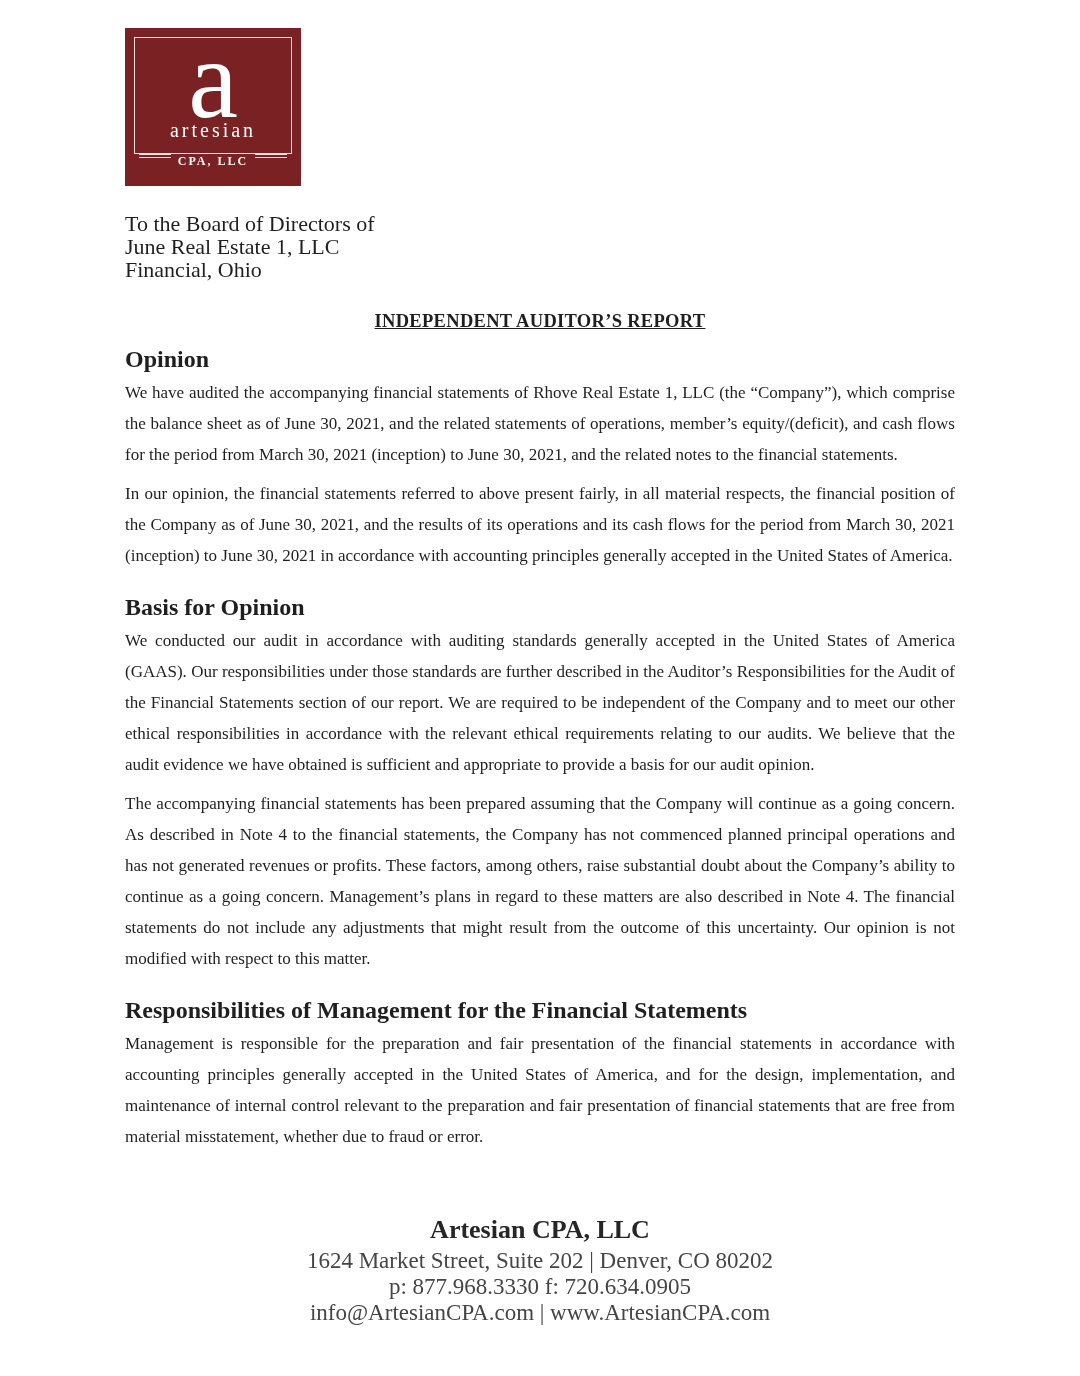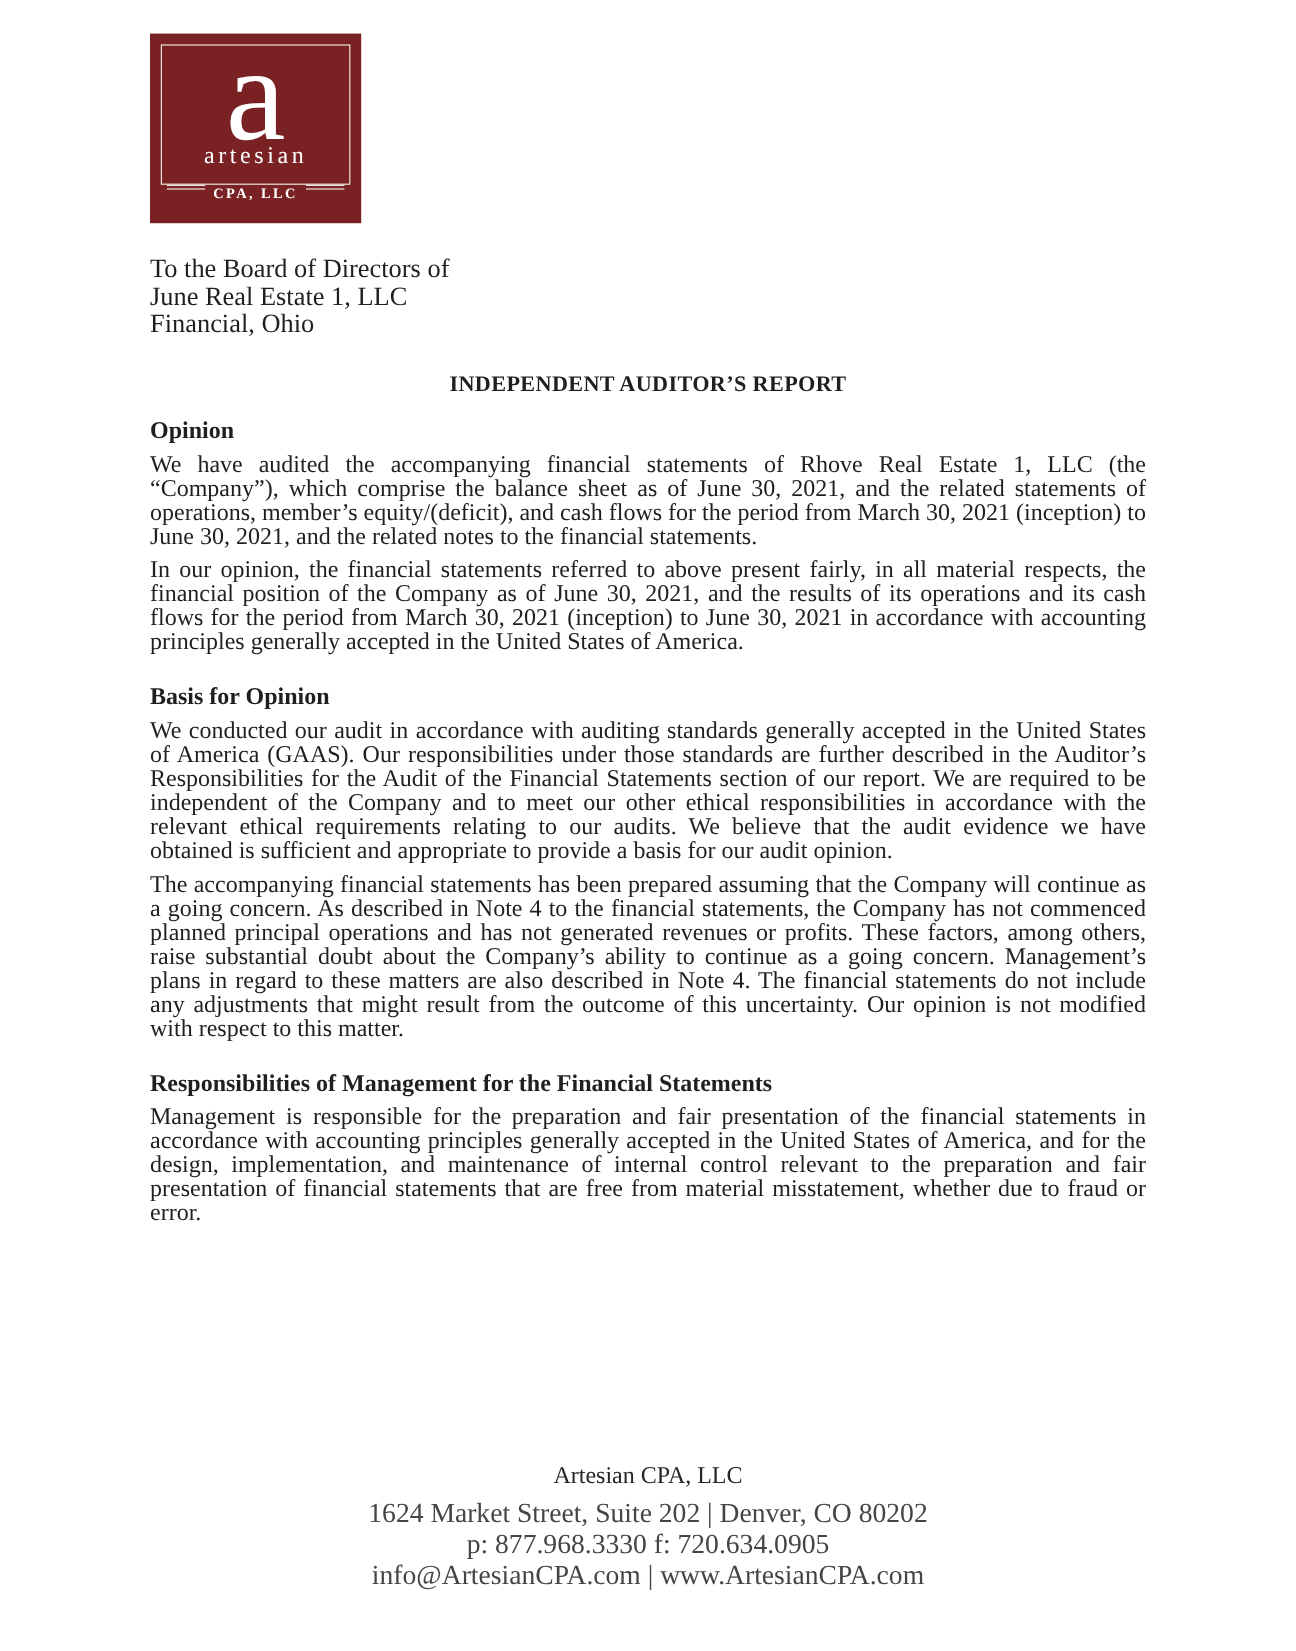--- a/index.html
+++ b/index.html
@@ -75,46 +75,47 @@
     font-size: 22px;
     line-height: 23px;
   }
   .report-title {
     margin-top: 28px;
     text-align: center;
     font-size: 18.5px;
     line-height: 24px;
     font-weight: bold;
     letter-spacing: 0.3px;
+    text-decoration: underline;
   }
   .sec-heading {
     margin-top: 24px;
     margin-bottom: 6px;
-    font-size: 20px;
+    font-size: 24px;
     line-height: 24px;
     font-weight: bold;
   }
   section:first-of-type .sec-heading { margin-top: 14px; }
   .para {
-    font-size: 20px;
-    line-height: 20px;
+    font-size: 17px;
+    line-height: 31px;
     text-align: justify;
     text-justify: inter-word;
     margin-bottom: 8px;
   }
 
   
   .page-footer {
     margin-top: auto;
     text-align: center;
   }
   .firm-name {
-    font-size: 20px;
+    font-size: 26px;
     line-height: 32px;
-    font-weight: normal;
+    font-weight: bold;
     color: #262626;
     margin-bottom: 2px;
   }
   .footer-line {
     font-size: 23px;
     line-height: 26px;
     color: #454545;
   }
 </style>
 </head>

